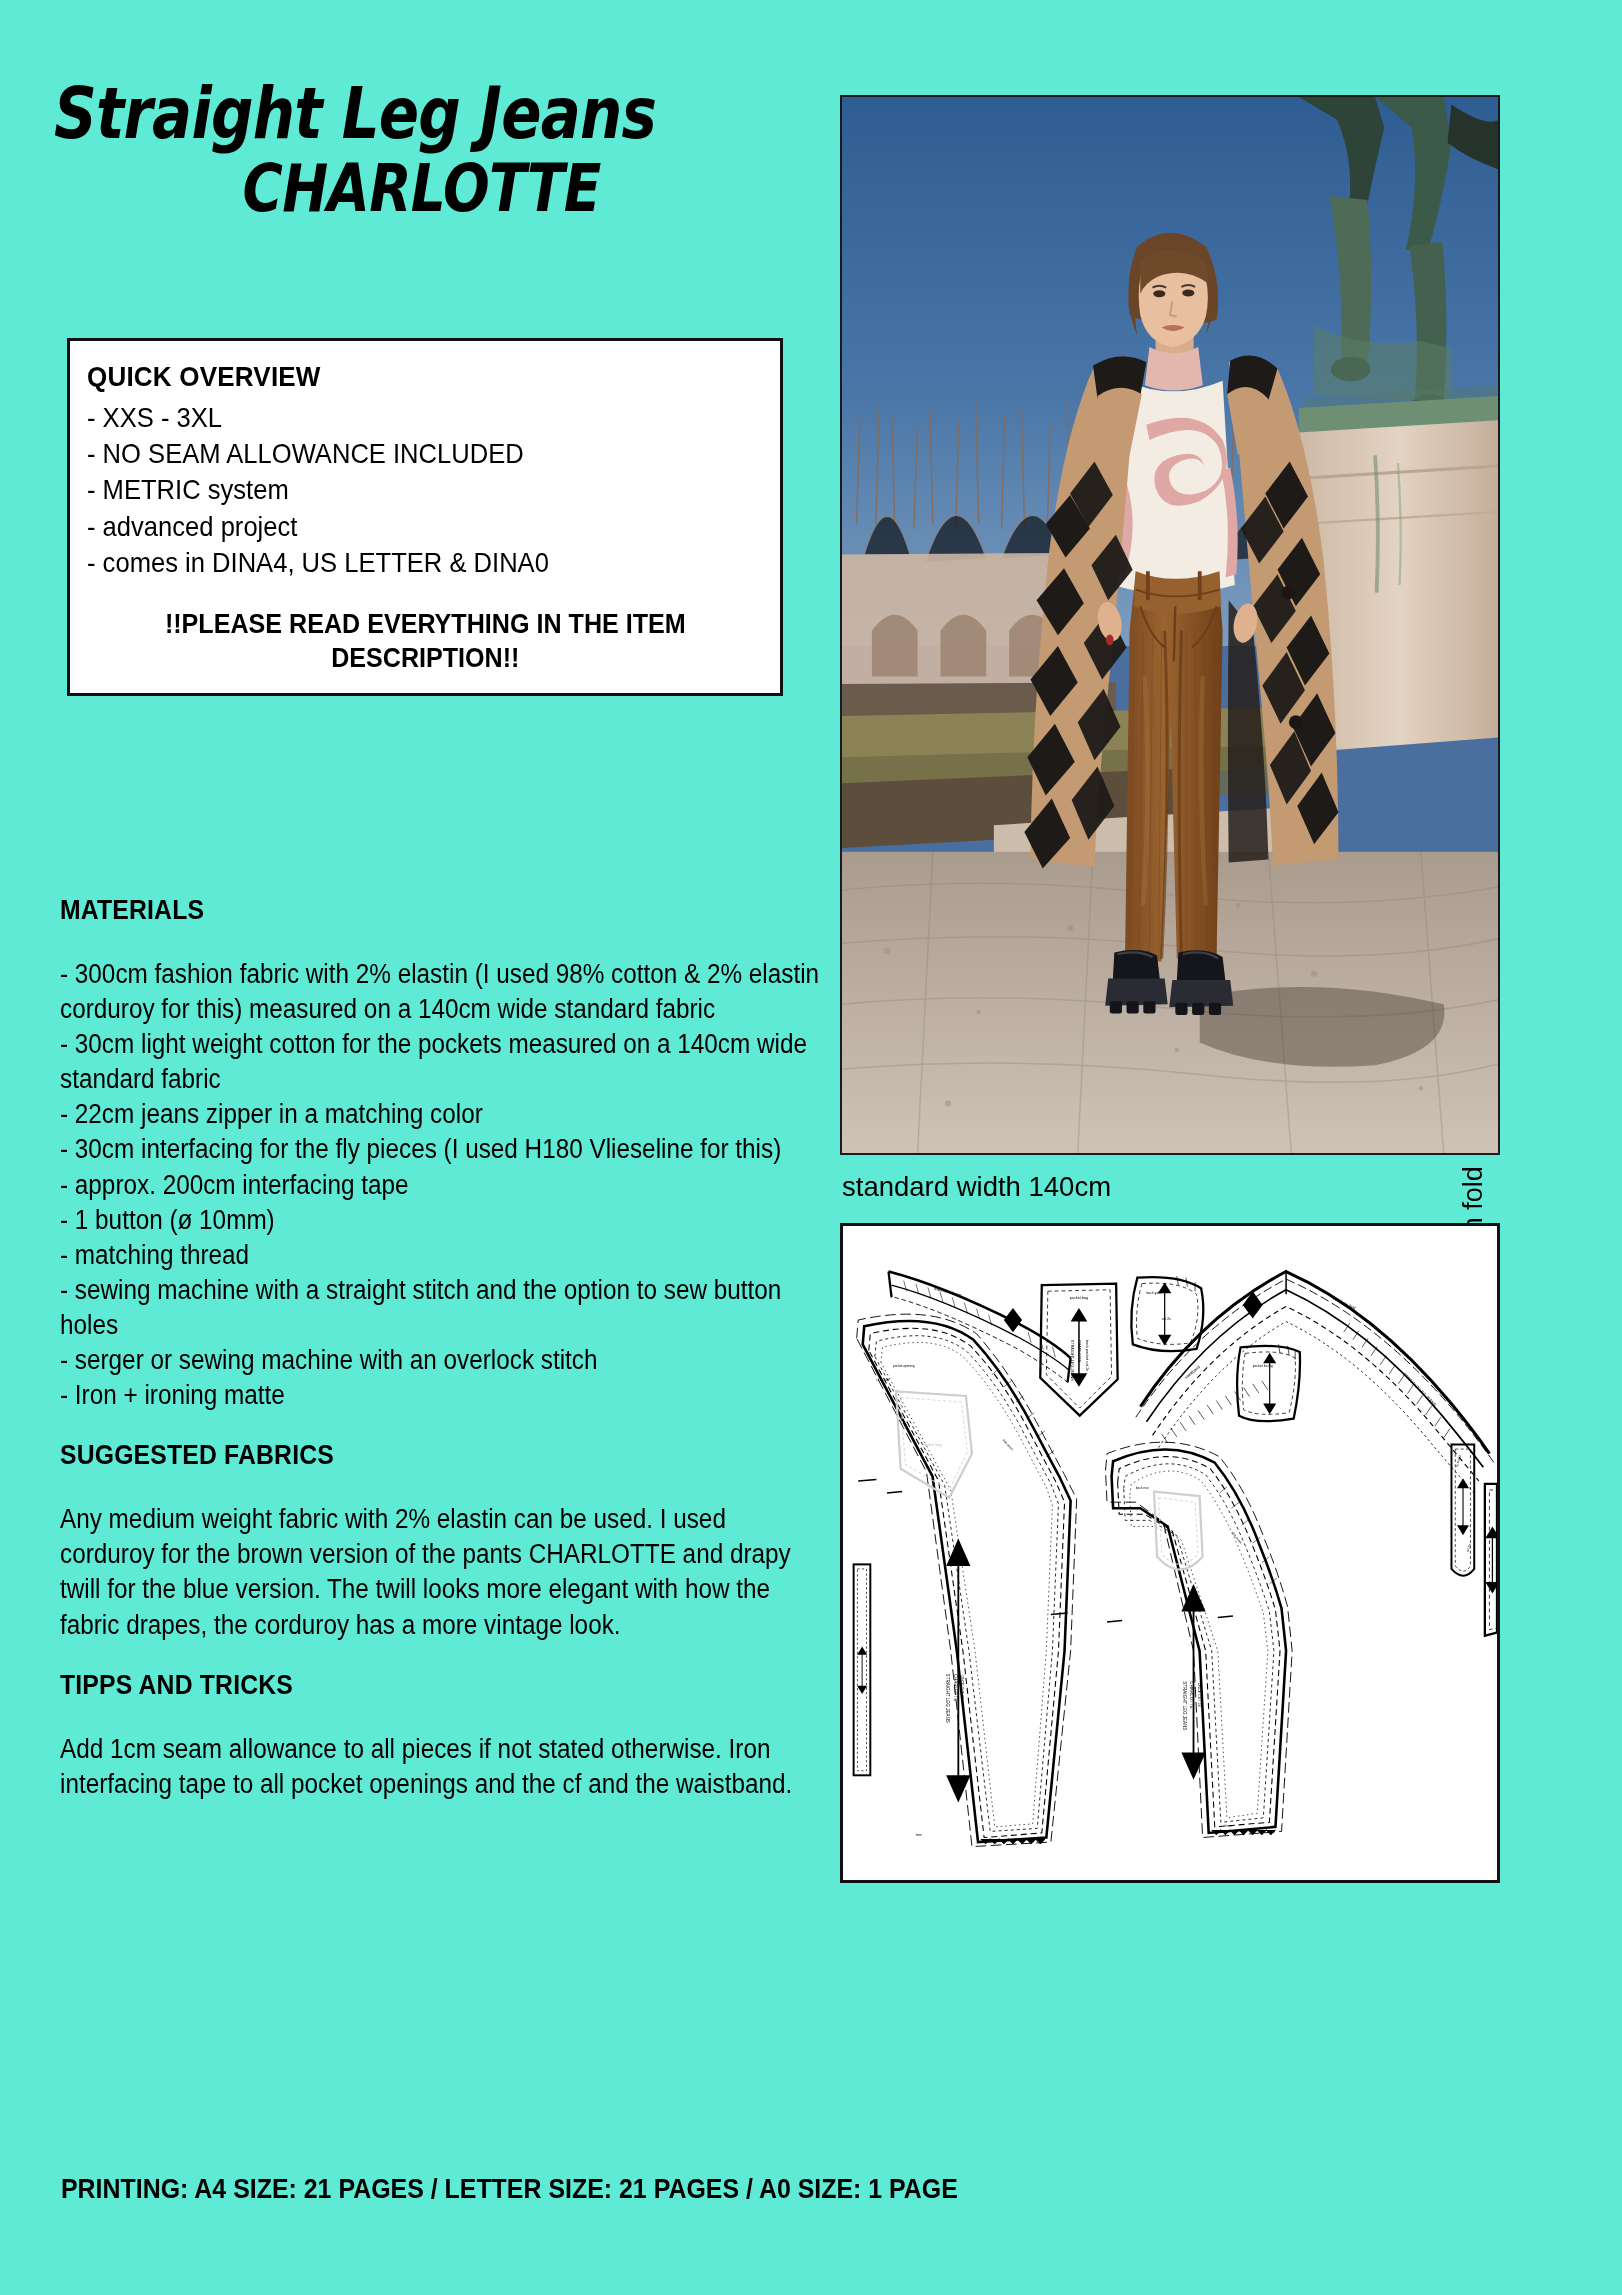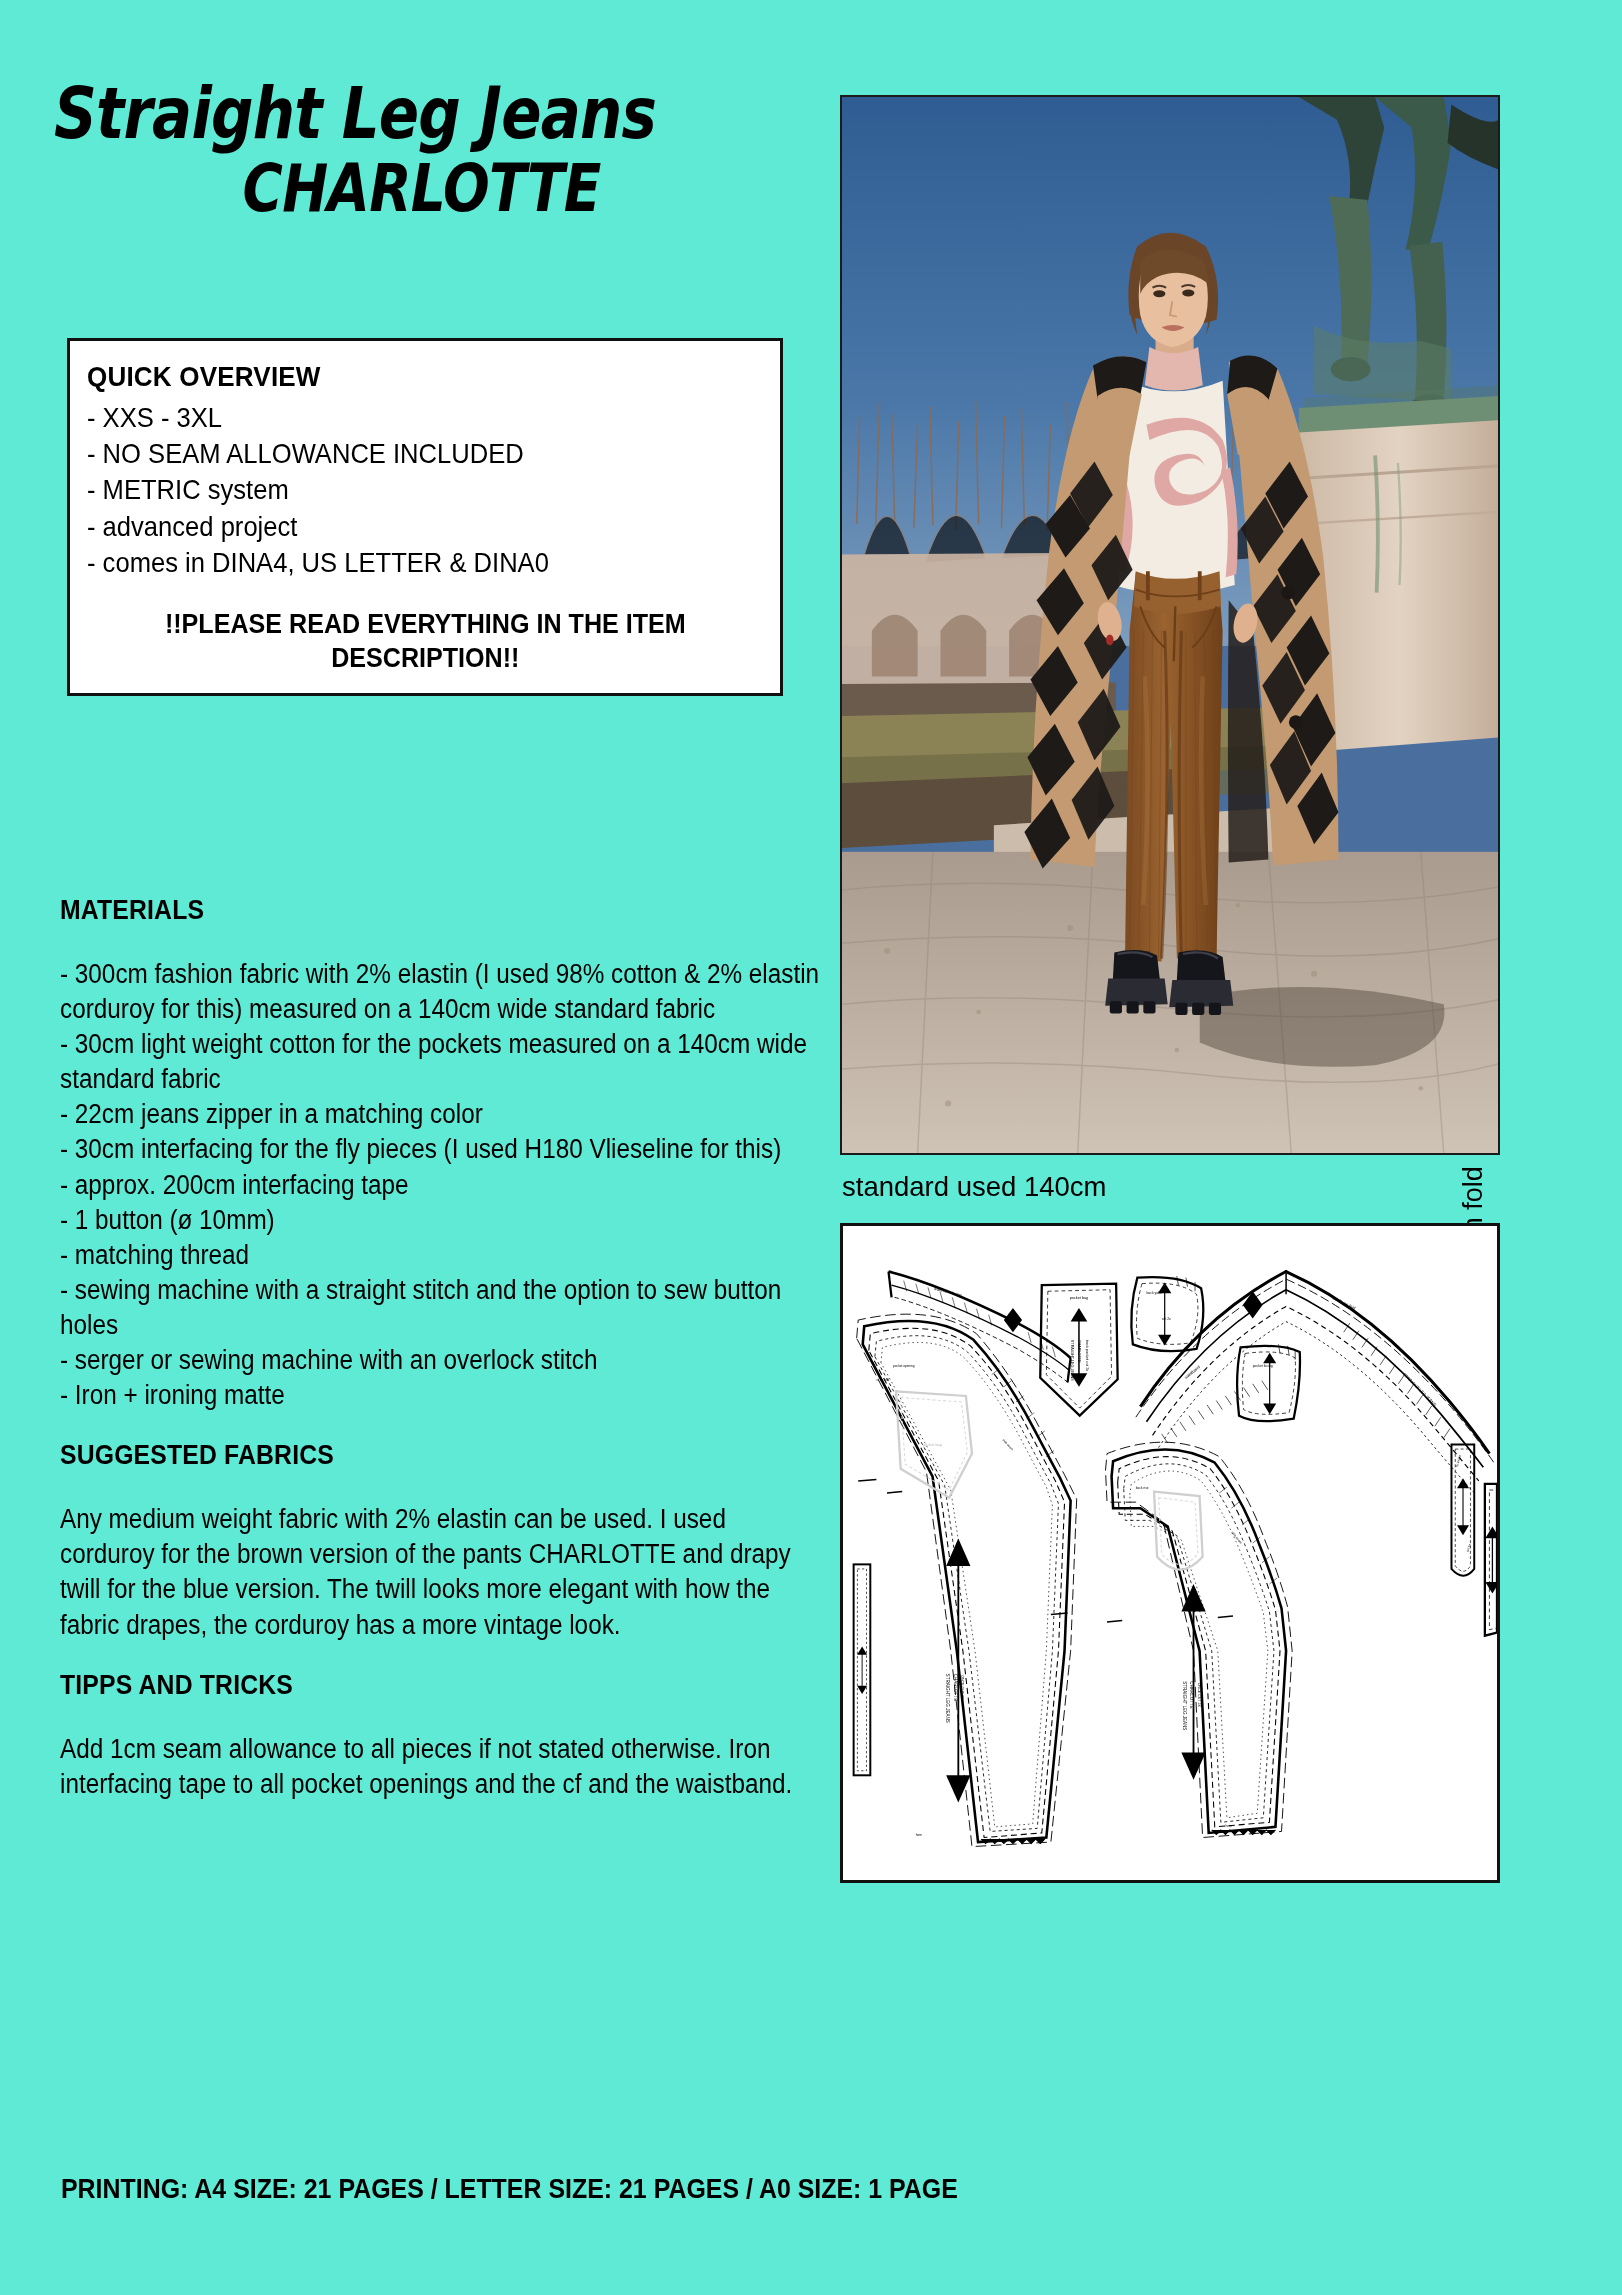--- a/index.html
+++ b/index.html
@@ -483,21 +483,21 @@
             <rect x="438" y="1188" width="16" height="16" rx="3"></rect>
             <rect x="460" y="1188" width="16" height="16" rx="3"></rect>
             <rect x="482" y="1188" width="16" height="16" rx="3"></rect>
           </g>
           <path d="M448 1124 Q476 1118 494 1130" stroke="#3d3f49" stroke-width="3" fill="none"></path>
         </g>
       </g>
     </svg>
   </div>
 
-  <div class="width-label">standard used 140cm</div>
+  <div class="width-label">standard width 140cm</div>
   <div class="fold-label">fashion fabric 300cm on fold</div>
 
   <div class="layout-box">
     <svg class="layout-svg" viewBox="0 0 862 862" preserveAspectRatio="none">
       <defs>
 
         <g id="arrowUpDown">
           <line x1="0" y1="-40" x2="0" y2="40" stroke="#000" stroke-width="2"></line>
           <polygon points="0,-52 -11,-34 11,-34" fill="#000"></polygon>
           <polygon points="0,52 -11,34 11,34" fill="#000"></polygon>

